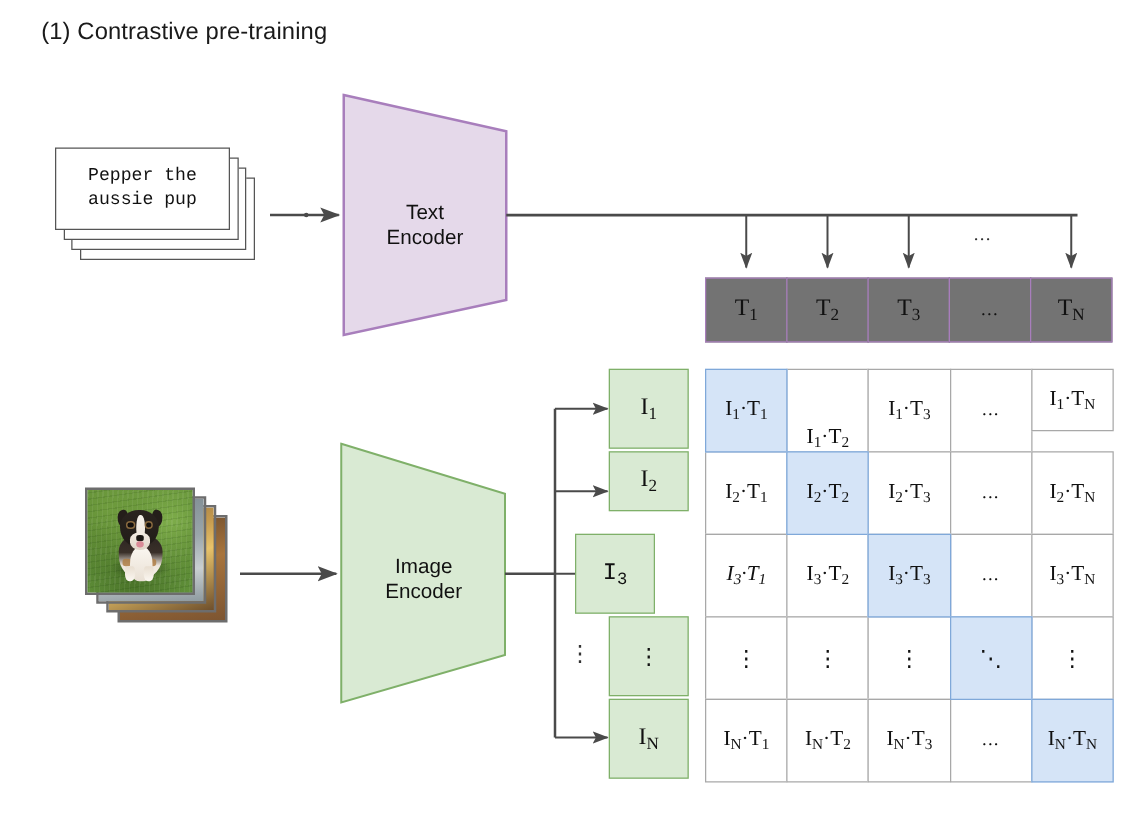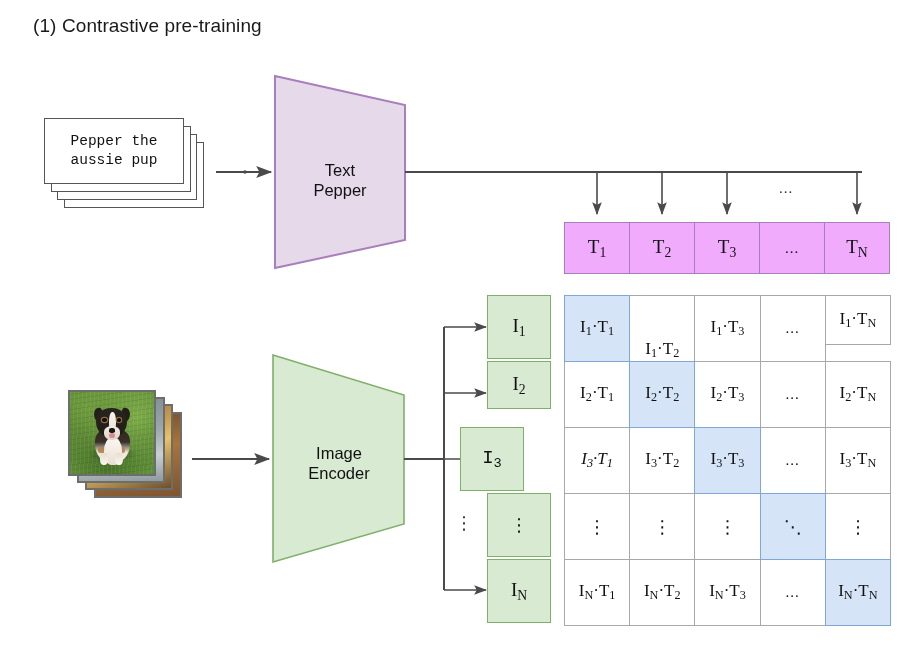--- a/index.html
+++ b/index.html
@@ -146,21 +146,21 @@
     font-size: 16.5px;
     line-height: 20px;
     color: #111111;
     white-space: pre-line;
   }
 
   
   .tcell {
     position: absolute;
     box-sizing: border-box;
-    background: #f0abfc;
+    background: #737373;
     border: 1px solid #a87ebc;
     display: flex;
     align-items: center;
     justify-content: center;
     font-family: "Liberation Serif", "DejaVu Serif", serif;
     font-size: 19px;
     color: #111111;
   }
   
   .icell {
@@ -288,21 +288,21 @@
       <line x1="404" y1="459" x2="444" y2="459" stroke="#4a4a4a" stroke-width="2"></line>
       <line x1="444" y1="327" x2="444" y2="590" stroke="#4a4a4a" stroke-width="2"></line>
       <line x1="444" y1="327" x2="486" y2="327" stroke="#4a4a4a" stroke-width="1.6" marker-end="url(#ah)"></line>
       <line x1="444" y1="393" x2="486" y2="393" stroke="#4a4a4a" stroke-width="1.6" marker-end="url(#ah)"></line>
       <line x1="444" y1="459" x2="486" y2="459" stroke="#4a4a4a" stroke-width="1.6" marker-end="url(#ah)"></line>
       <line x1="444" y1="590" x2="486" y2="590" stroke="#4a4a4a" stroke-width="1.6" marker-end="url(#ah)"></line>
     </g>
   </svg>
 
   <div class="enc-label" style="left:285px; top:160px; width:110px;">Text
-Pepper</div>
+Encoder</div>
   <div class="enc-label" style="left:283px; top:443px; width:112px;">Image
 Encoder</div>
 
   <div class="bus-dots" style="left:779px; top:180px;">...</div>
 
   <div class="bus-dots" style="left:455px; top:512px; font-size:18px;">⋮</div>
 
   <div>
     <div class="tcell" style="left:564px; top:222px; width:66px; height:52px;">
       <span><span>T</span><span class="sub">1</span></span>

